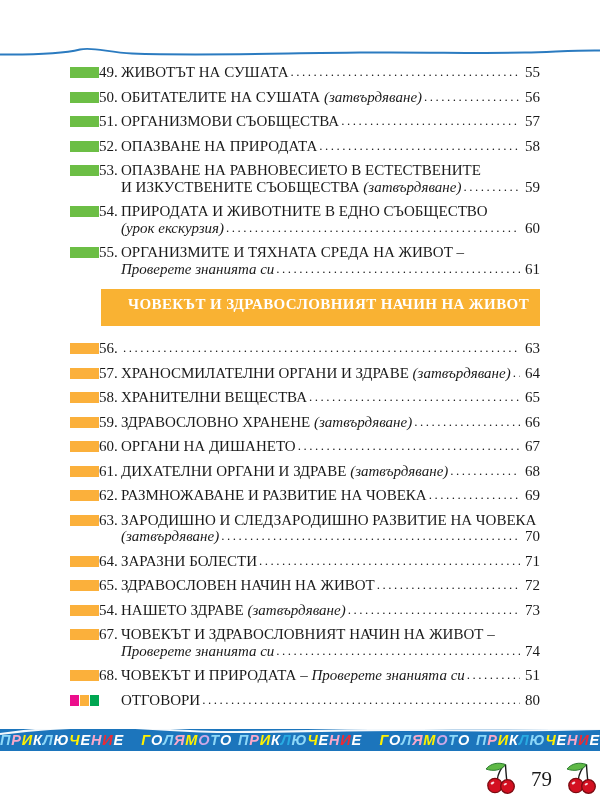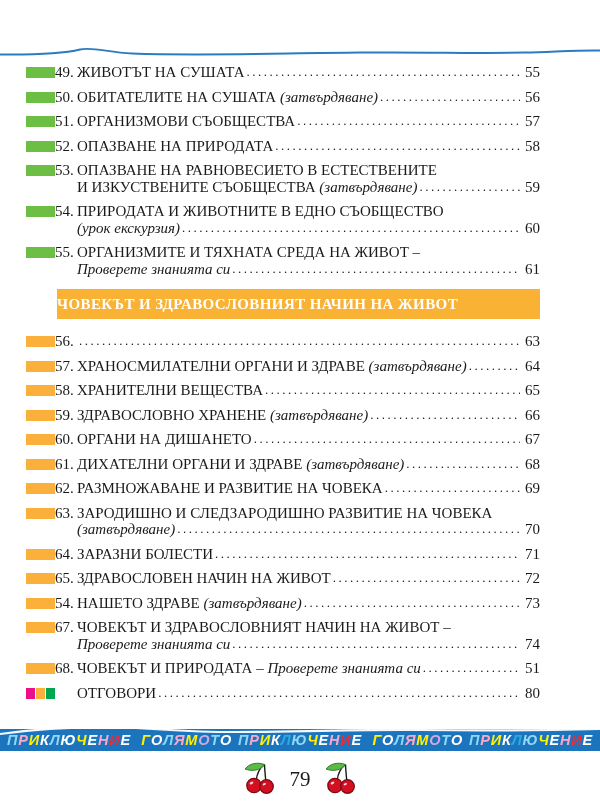--- a/index.html
+++ b/index.html
@@ -1,43 +1,43 @@
 <!DOCTYPE html>
 <html><head>
 <meta charset="utf-8">
 <style>
   html,body{margin:0;padding:0;background:#fff;}
   .page{width:600px;height:807px;position:relative;background:#ffffff;
         font-family:"Liberation Serif",serif;color:#1a1a1a;overflow:hidden;}
   .top-wave{display:block;}
-  .content{padding:6px 60px 0 26px;height:665px;box-sizing:border-box;overflow:hidden;}
+  .content{padding:6px 60px 0 26px;height:665px;box-sizing:border-box;overflow:hidden;margin-left:44px;}
   .toc-item{display:flex;align-items:flex-start;margin-bottom:8px;}
   .bullet{width:29px;height:11px;display:flex;gap:1px;margin-top:3px;flex:none;}
   .bullet-seg{flex:1;height:100%;}
   .num{width:22px;flex:none;font-size:15px;line-height:16.5px;}
   .body{flex:1;display:block;min-width:0;}
   .line{display:flex;align-items:center;font-size:15px;line-height:16.5px;}
   .line span{white-space:pre;}
   .it{font-style:italic;}
   .leader{flex:1;overflow:hidden;white-space:nowrap;font-size:13px;letter-spacing:2.5px;
           margin:0 2px;color:#1a1a1a;}
   .pg{flex:none;min-width:18px;text-align:right;font-size:15px;}
-  .sec-header{height:30px;line-height:30px;margin:12px 0 14px 31px;
+  .sec-header{height:37px;line-height:30px;margin:12px 0 14px 31px;padding-left:27px;
               color:#ffffff;font-weight:bold;font-size:15px;letter-spacing:0.4px;}
   .answers-row{margin-top:6px;}
   .footer{position:absolute;left:0;bottom:0;width:600px;}
   .band{height:22px;display:flex;align-items:center;justify-content:space-between;
-        padding:0 7px;box-sizing:border-box;position:relative;
+        padding:0 0;box-sizing:border-box;position:relative;
         font-family:"Liberation Sans",sans-serif;font-weight:bold;font-style:italic;
         font-size:14.5px;letter-spacing:0.8px;line-height:22px;}
   .band-wave{position:absolute;left:0;top:-4px;pointer-events:none;}
   .phrase{white-space:nowrap;position:relative;z-index:2;}
   .phrase span{display:inline-block;}
   .phrase .sp{width:6px;}
-  .pagenum-row{height:56px;display:flex;align-items:center;justify-content:center;gap:12px;}
+  .pagenum-row{height:56px;display:flex;align-items:center;justify-content:flex-end;gap:12px;}
   .pagenum{font-size:21px;color:#1a1a1a;}
   .cherry{display:inline-flex;margin-top:-4px;}
 </style>
 </head>
 <body>
 
 <div class="page">
 
   <svg class="top-wave" width="600" height="58" viewBox="0 0 600 58">
     <path d="M0,54.5 C30,54.8 62,54 80,49.5 C93,46.6 108,52.5 132,53.5 C200,56 280,53.2 360,52.6 C430,52 470,53.6 525,52.6 C555,51.8 580,50 600,50.5" fill="none" stroke="#2B7BC0" stroke-width="2"></path>

